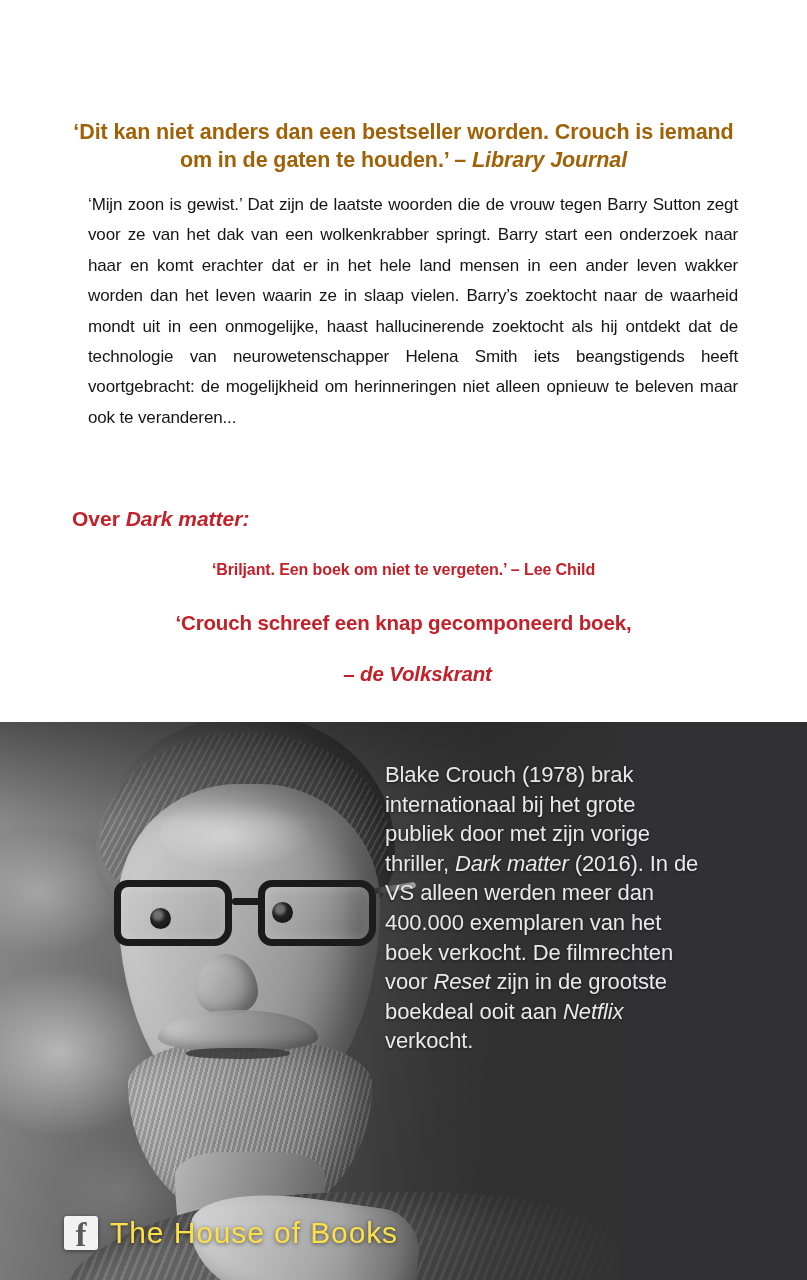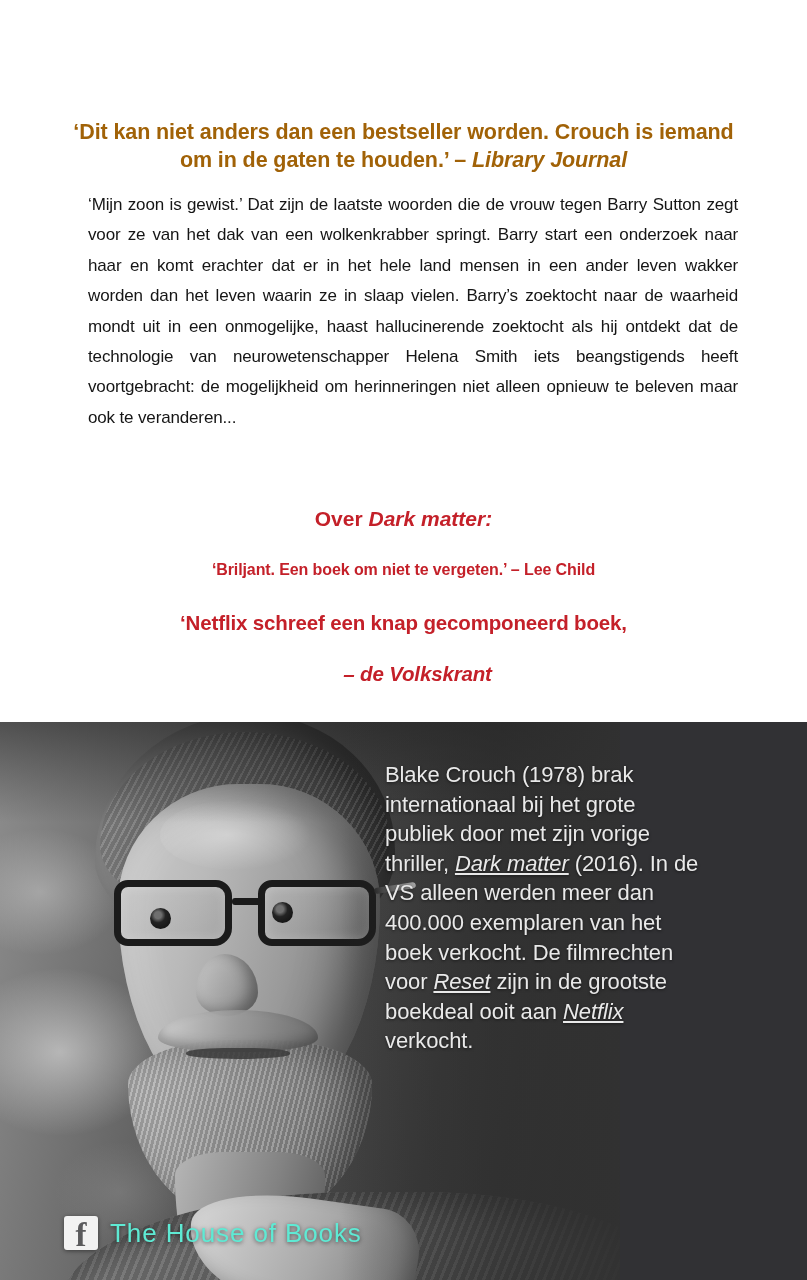--- a/index.html
+++ b/index.html
@@ -51,21 +51,21 @@
     font-size: 17px;
     line-height: 30.4px;
     letter-spacing: -0.15px;
   }
 
   .over-line {
     position: absolute;
     left: 72px;
     top: 506px;
     width: 663px;
-    text-align: center;
+    text-align: left;
     color: #c42029;
     font-weight: bold;
     font-size: 21px;
     line-height: 26px;
   }
   .over-line .ital { font-style: italic; }
 
   .quote-lee {
     position: absolute;
     left: 72px;
@@ -300,21 +300,21 @@
     position: absolute;
     left: 385px;
     top: 38px;
     width: 320px;
     color: #e9e9e9;
     font-size: 22px;
     line-height: 29.6px;
     letter-spacing: -0.1px;
     text-shadow: 0 1px 3px rgba(0,0,0,0.55);
   }
-  .bio .ital { font-style: italic; text-decoration: underline; }
+  .bio .ital { font-style: italic; }
 
   
   .footer {
     position: absolute;
     left: 64px;
     bottom: 30px;
     display: flex;
     align-items: center;
     gap: 12px;
   }
@@ -332,22 +332,22 @@
     left: 0; right: 0;
     bottom: -2px;
     text-align: center;
     font-family: "Liberation Serif", serif;
     font-weight: bold;
     font-size: 33px;
     line-height: 33px;
     color: #5a5a5c;
   }
   .publisher {
-    color: #5eead4;
-    font-size: 26px;
+    color: #fde047;
+    font-size: 30px;
     letter-spacing: 0.9px;
     text-shadow: 0 1px 4px rgba(0,0,0,0.6);
     white-space: nowrap;
   }
 </style>
 </head>
 <body>
 
 <div class="cover-top">
 
@@ -357,21 +357,21 @@
 
   <p class="blurb">‘Mijn zoon is gewist.’ Dat zijn de laatste woorden die de vrouw tegen Barry Sutton zegt voor ze van het dak van een wolkenkrabber springt. Barry start een onderzoek naar haar en komt erachter dat er in het hele land mensen in een ander leven wakker worden dan het leven waarin ze in slaap vielen. Barry’s zoektocht naar de waarheid mondt uit in een onmogelijke, haast hallucinerende zoektocht als hij ontdekt dat de technologie van neurowetenschapper Helena Smith iets beangstigends heeft voortgebracht: de mogelijkheid om herinneringen niet alleen opnieuw te beleven maar ook te veranderen...</p>
 
   <div class="over-line">
     <span>Over </span><span class="ital">Dark matter:</span>
   </div>
 
   <div class="quote-lee">‘Briljant. Een boek om niet te vergeten.’ – Lee Child</div>
 
   <div class="quote-vk">
-    <span>‘Netflix schreef een knap gecomponeerd boek,</span><br>
+    <span>‘Crouch schreef een knap gecomponeerd boek,</span><br>
     <br>
     <span class="src">– de Volkskrant</span>
   </div>
 
 </div>
 
 <div class="cover-bottom">
 
   <div class="photo-panel">
     <div class="photo-art">

